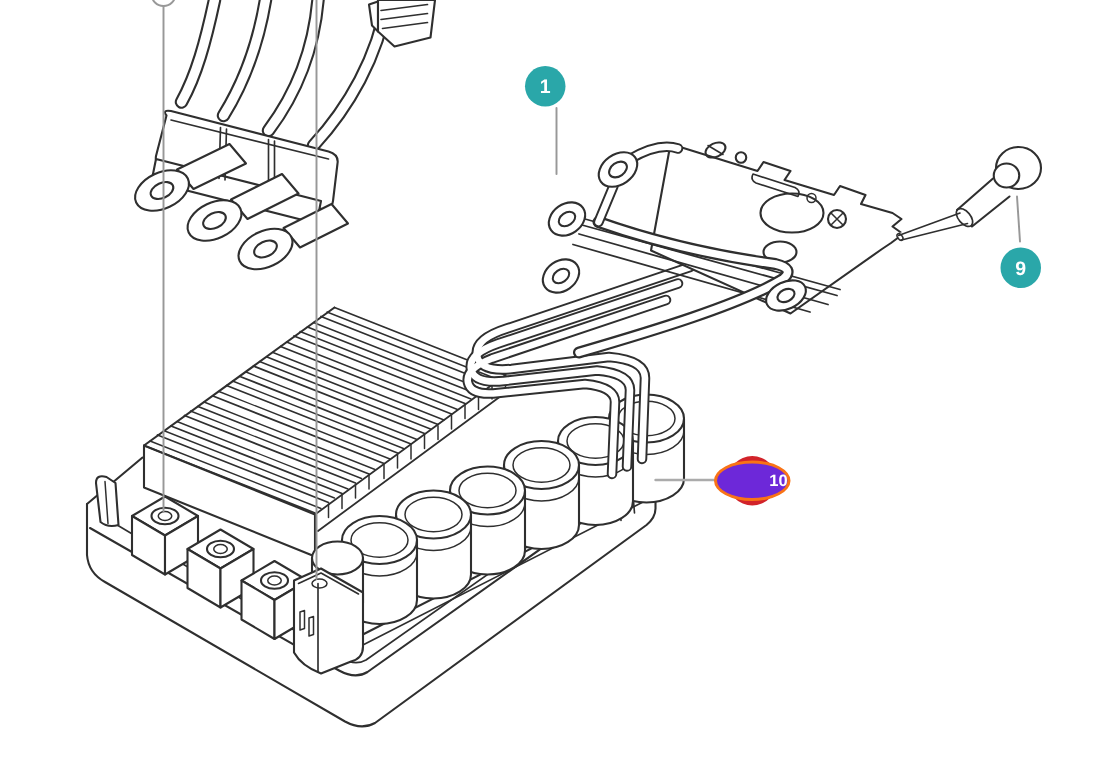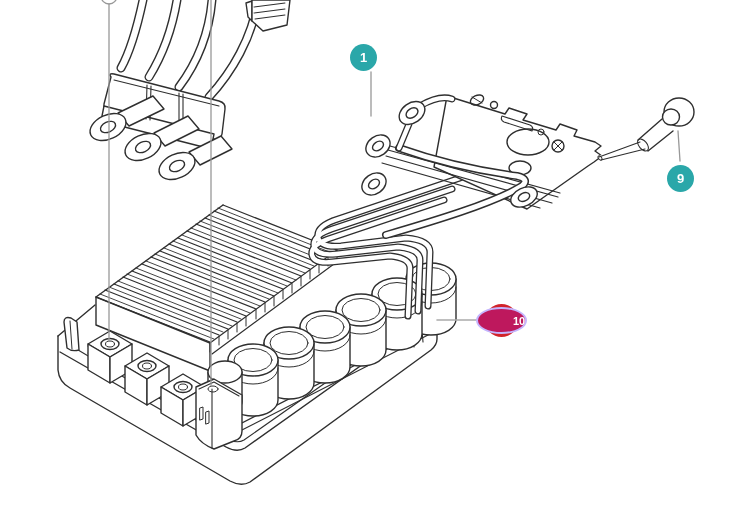--- a/index.html
+++ b/index.html
@@ -11,21 +11,21 @@
   .badge{
     position:absolute;display:flex;align-items:center;justify-content:center;
     border-radius:50%;color:#fff;font-weight:bold;cursor:pointer;user-select:none;
     font-family:"Liberation Sans", sans-serif;
   }
   .badge-teal{width:27px;height:27px;background:#2aa7a9;font-size:13px;}
   .badge-ring{
     width:33px;height:33px;background:#d2232a;
   }
   .badge-ring .inner{
-    width:23px;height:23px;border-radius:50%;background:#be185d;border:2px solid #c4b5fd;
+    width:23px;height:23px;border-radius:50%;background:#6d28d9;border:2px solid #f97316;
     display:flex;align-items:center;justify-content:center;font-size:11px;color:#fff;font-weight:bold;padding-left:35px;
   }
 </style>
 </head>
 <body>
 
 <div class="stage">
 
 <svg width="745" height="515" viewBox="0 0 745 515" fill="none" stroke="#2f2f2f" stroke-width="1.4" stroke-linejoin="round" stroke-linecap="round">
 

